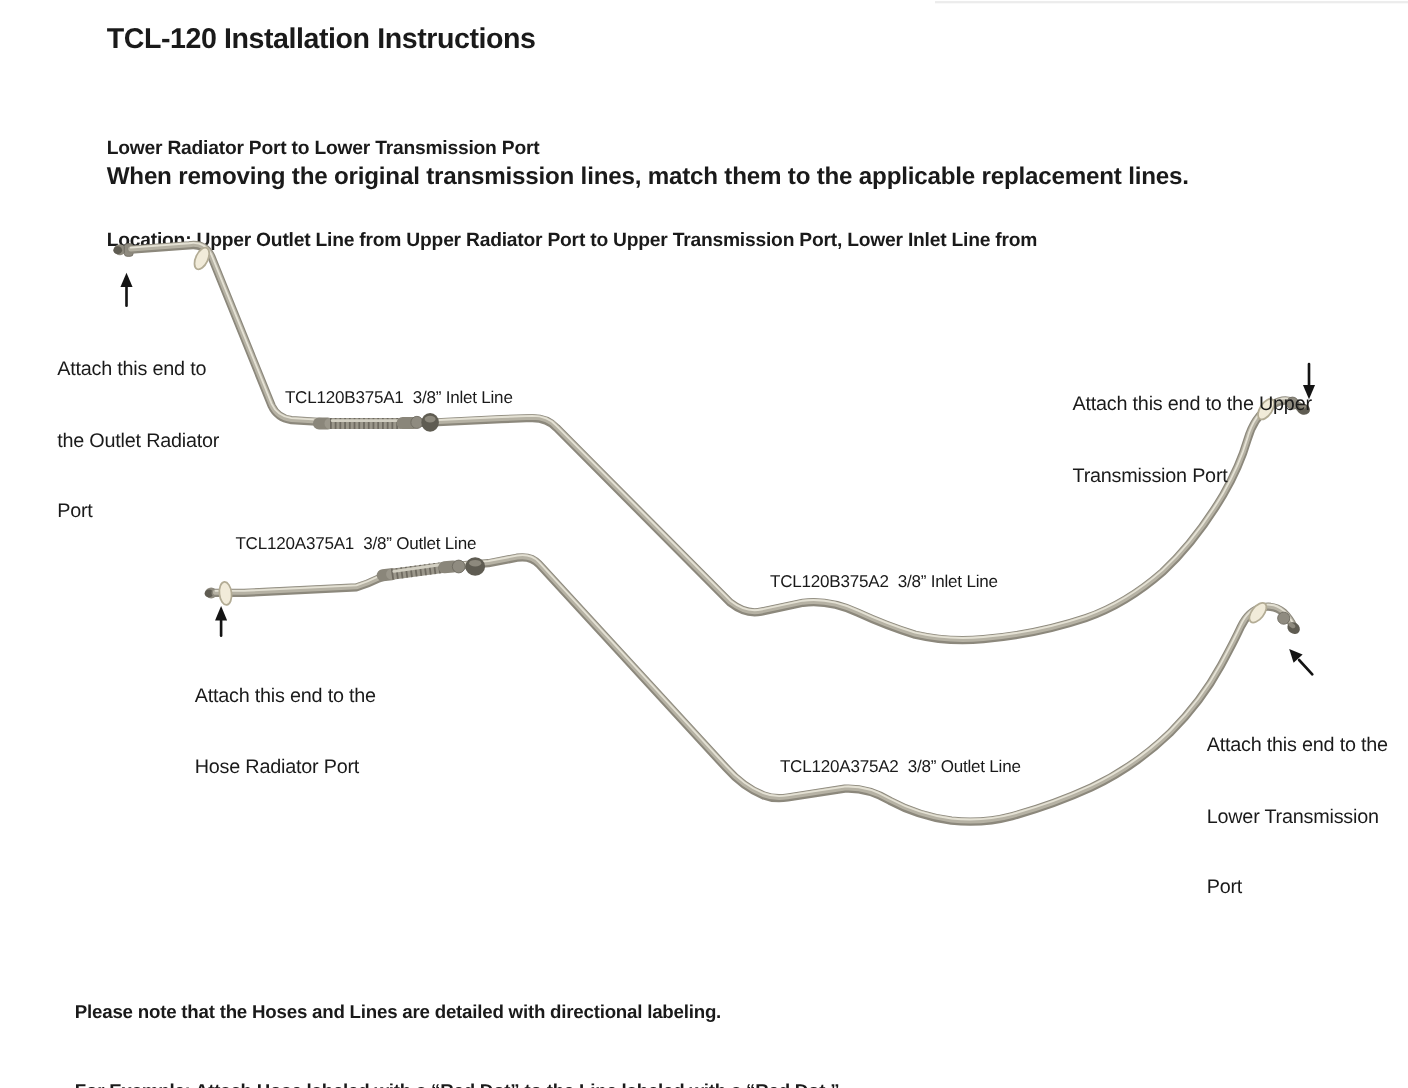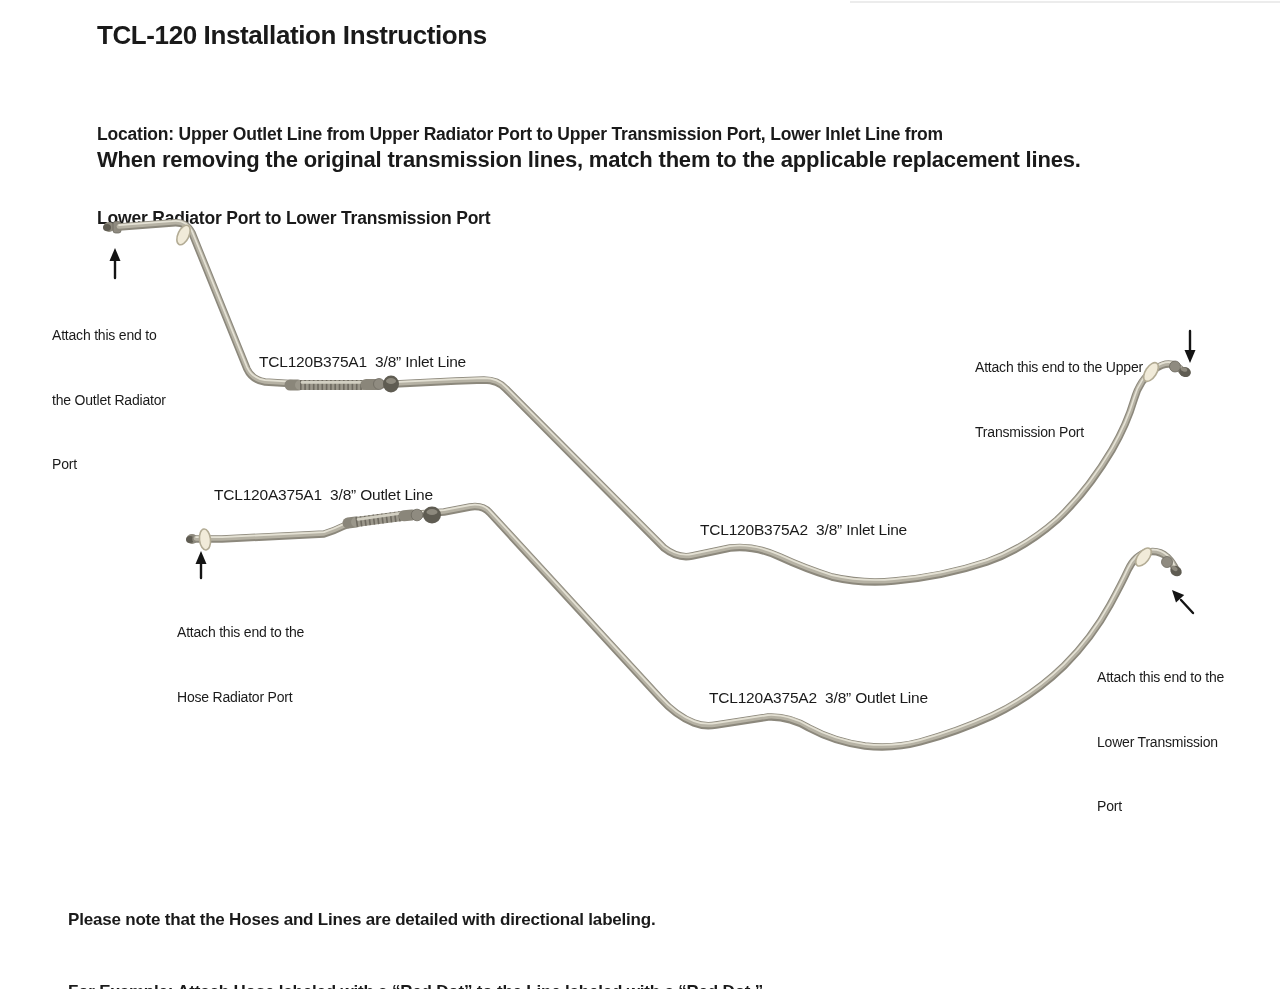--- a/index.html
+++ b/index.html
@@ -31,21 +31,21 @@
   .footer{
     position:absolute;left:56px;top:860px;
     font-size:17px;font-weight:700;line-height:24px;letter-spacing:-0.2px;white-space:pre;
   }
   .part-label{
     position:absolute;
     font-size:15.5px;letter-spacing:-0.2px;white-space:pre;color:var(--ink,#1a1a1a);
   }
   .ann{
     position:absolute;
-    font-size:14px;line-height:21.5px;letter-spacing:-0.2px;white-space:pre;color:var(--ink,#1a1a1a);
+    font-size:18px;line-height:21.5px;letter-spacing:-0.2px;white-space:pre;color:var(--ink,#1a1a1a);
   }
   #diagram{position:absolute;left:0;top:0;width:1280px;height:989px;}
 
   
   .tube-base{fill:none;stroke:var(--tube-base,#8c887c);stroke-width:7.5;stroke-linecap:round;stroke-linejoin:round;}
   .tube-mid {fill:none;stroke:var(--tube-mid,#b6b2a4);stroke-width:4.8;stroke-linecap:round;stroke-linejoin:round;transform:translateY(-0.7px);}
   .tube-hi  {fill:none;stroke:var(--tube-hi,#e4e1d4);stroke-width:1.7;stroke-linecap:round;stroke-linejoin:round;transform:translateY(-1.9px);}
 
   .braid-base{fill:none;stroke:#9b978b;stroke-width:10;stroke-linecap:round;}
   .braid-tex {fill:none;stroke:var(--braid,#6e6a60);stroke-width:10;stroke-linecap:butt;stroke-dasharray:1.6 2.7;}
@@ -63,22 +63,22 @@
 </head>
 <body>
 
 <div class="page">
 
   <div class="top-rule"></div>
 
   <div class="title">TCL-120 Installation Instructions</div>
 
   <div class="location">
+    <div>Lower Radiator Port to Lower Transmission Port</div>
     <div>Location: Upper Outlet Line from Upper Radiator Port to Upper Transmission Port, Lower Inlet Line from</div>
-    <div>Lower Radiator Port to Lower Transmission Port</div>
   </div>
 
   <div class="removal">When removing the original transmission lines, match them to the applicable replacement lines.</div>
 
   <svg id="diagram" viewBox="0 0 1280 989" xmlns="http://www.w3.org/2000/svg">
 
     <g>
 
       <ellipse class="fitting-hi" cx="97" cy="227" rx="5.5" ry="5"></ellipse>
       <ellipse class="fitting" cx="95" cy="227.5" rx="4" ry="3.6"></ellipse>

